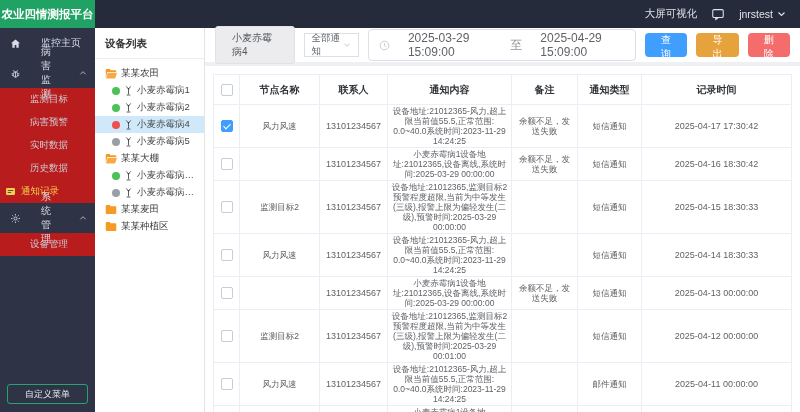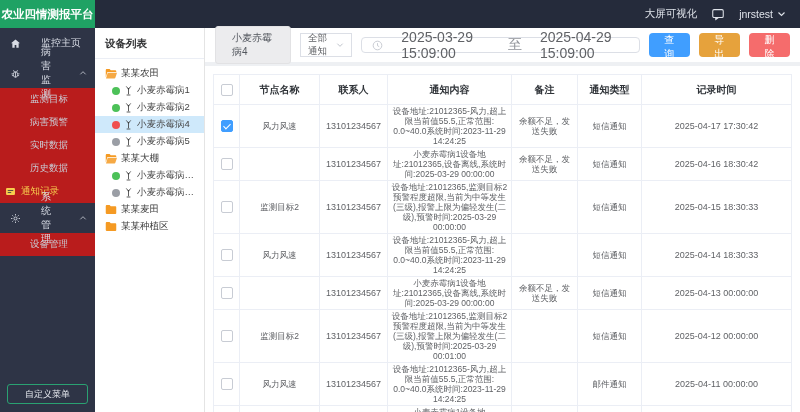--- a/index.html
+++ b/index.html
@@ -50,22 +50,22 @@
   
   .main { flex:1; min-width:0; display:flex; flex-direction:column; background:#eef0f3; }
   .toolbar { background:#fff; height:34px; flex:none; display:flex; align-items:center;
     gap:9px; padding:0 10px; }
   .tag { background:#ececee; border:1px solid #e2e2e4; color:#53575e; font-size:10px;
     padding:4px 16px; border-radius:3px; }
   .select { width:64px; height:24px; border:1px solid #dcdfe6; border-radius:0; background:#fff;
     display:flex; align-items:center; justify-content:space-between; padding:0 7px;
     font-size:9.5px; color:#606266; cursor:pointer; }
   .select .sc svg { width:8px; height:6px; display:block; color:#c0c4cc; }
-  .datebox { height:16px; border:1px solid #dcdfe6; border-radius:4px; background:#fff;
-    display:flex; align-items:center; gap:18px; padding:0 10px; font-size:14px;
+  .datebox { height:32px; border:1px solid #dcdfe6; border-radius:4px; background:#fff;
+    display:flex; align-items:center; gap:18px; padding:0 10px; font-size:12px;
     color:#606266; cursor:pointer; }
   .datebox .ci svg { width:11px; height:11px; display:block; color:#c0c4cc; }
   .datebox .sep { color:#909399; }
   .btn { height:24px; padding:0 13px; border:none; border-radius:4px; color:#fff;
     font-size:10px; cursor:pointer; font-family:inherit; }
 
   .table-card { flex:1; background:#fff; margin-top:4px; padding:8px 8px 0; overflow:hidden; }
   table { width:100%; border-collapse:collapse; table-layout:fixed; }
   th,td { border:1px solid #ebeef5; text-align:center; padding:1px 3px; overflow:hidden; }
   th { height:30px; font-size:10px; font-weight:bold; color:#2f3338; background:#fff; }

